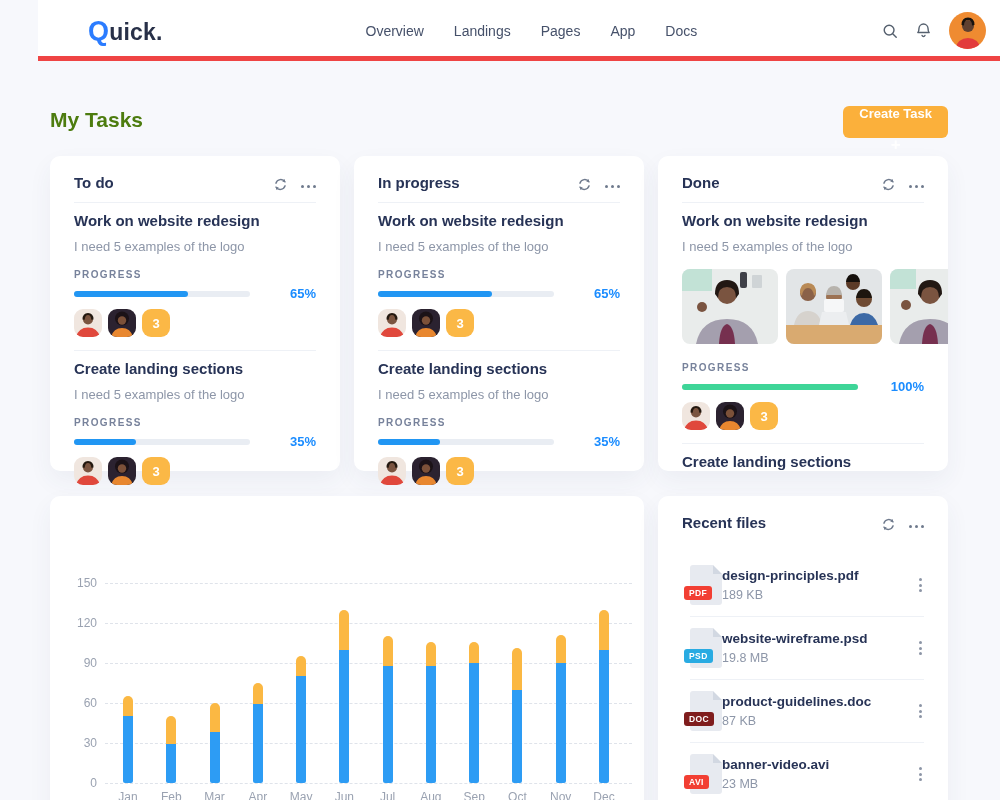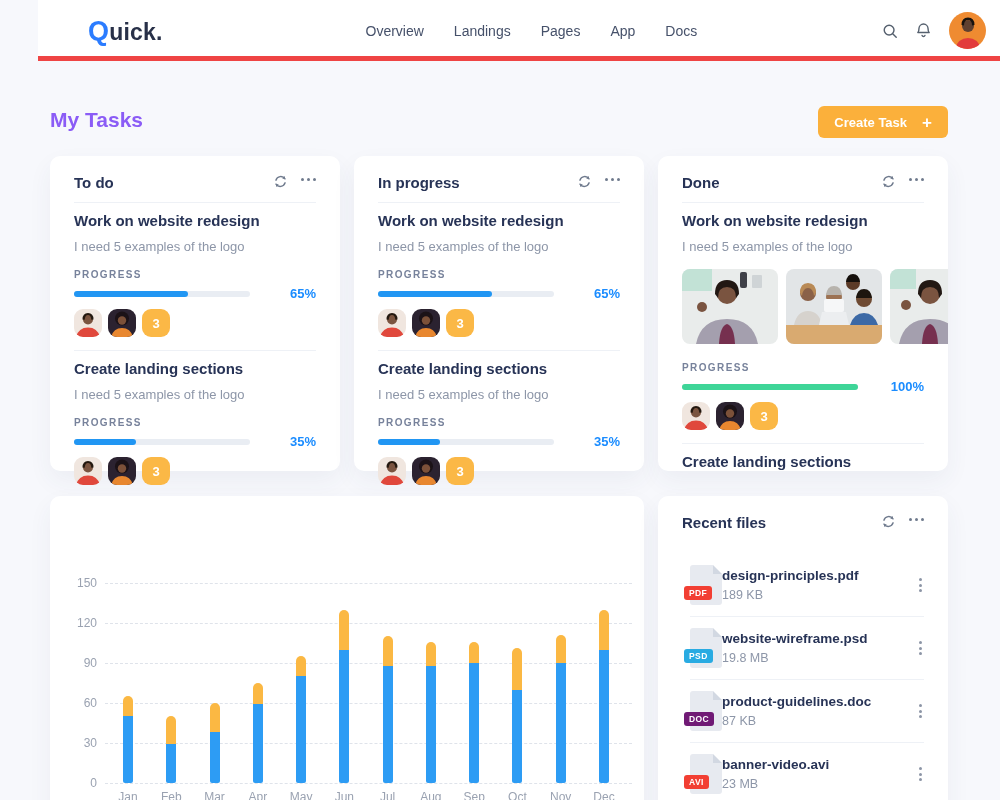--- a/index.html
+++ b/index.html
@@ -14,35 +14,35 @@
         letter-spacing:.2px;cursor:pointer;}
   .logo .q{color:#2b7cff;font-size:27px;}
   nav{position:absolute;left:50%;top:0;height:61px;transform:translateX(-52%);
       display:flex;align-items:center;gap:30px;font-size:14px;color:#46516a;}
   nav a{cursor:pointer;}
   .hdr-right{position:absolute;right:52px;top:0;height:61px;display:flex;align-items:center;gap:17px;}
   .hicon{display:flex;cursor:pointer;}
   .avatar-lg{width:37px;height:37px;border-radius:50%;overflow:hidden;display:block;cursor:pointer;}
 
   
-  .page-title{position:absolute;left:50px;top:108px;margin:0;font-size:21px;font-weight:700;color:#8b5cf6;}
+  .page-title{position:absolute;left:50px;top:108px;margin:0;font-size:21px;font-weight:700;color:#4d7c0f;}
   .create-btn{position:absolute;right:52px;top:106px;height:32px;padding:0 16px;border:none;
               background:#fbb03b;color:#fff;border-radius:6px;font-size:13px;font-weight:700;
-              font-family:"Liberation Sans",sans-serif;display:flex;align-items:center;gap:15px;cursor:pointer;}
+              font-family:"Liberation Sans",sans-serif;display:flex;gap:15px;cursor:pointer;flex-direction:column;}
   .create-btn .plus{font-size:17px;font-weight:700;line-height:1;}
 
   
   .card{position:absolute;background:#fff;border-radius:10px;box-shadow:0 10px 25px rgba(48,62,105,.06);}
   #col0{left:50px;top:156px;width:290px;height:315px;}
   #col1{left:354px;top:156px;width:290px;height:315px;}
   #col2{left:658px;top:156px;width:290px;height:315px;}
   #chart-card{left:50px;top:496px;width:594px;height:330px;}
   #files-card{left:658px;top:496px;width:290px;height:330px;}
 
-  .card-head{display:flex;align-items:flex-start;padding:18px 24px 10px;}
+  .card-head{display:flex;align-items:flex-end;padding:18px 24px 10px;}
   .card-title{flex:1;font-size:15px;font-weight:700;color:#273356;line-height:18px;}
   .sync{margin-right:13px;display:flex;cursor:pointer;}
   .dots-h{display:flex;gap:3px;align-items:center;cursor:pointer;padding:4px 0;}
   .dots-h i{width:3px;height:3px;border-radius:50%;background:#6f7a8d;}
   .head-div{height:1px;background:#eef1f6;margin:0 24px;}
 
   .task{padding:9px 24px 0;}
   .t-title{font-size:15px;font-weight:700;color:#273356;line-height:18px;margin-bottom:9px;}
   .t-desc{font-size:13px;color:#8d96a8;line-height:15px;margin-bottom:15px;}
   .p-label{font-size:10px;font-weight:700;letter-spacing:1.4px;color:#77829b;line-height:12px;margin-bottom:6px;}
@@ -478,21 +478,21 @@
         <span class="dots-v">
             <i></i>
             <i></i>
             <i></i>
           </span>
       </div>
       <div class="file-div"></div>
 
       <div class="file-row">
         <div class="doc-ic">
-            <span class="badge" style="background: #701a75;">DOC</span>
+            <span class="badge" style="background: #7f1d1d;">DOC</span>
           </div>
         <div class="f-meta">
           <div class="f-name">product-guidelines.doc</div>
           <div class="f-size">87 KB</div>
         </div>
         <span class="dots-v">
             <i></i>
             <i></i>
             <i></i>
           </span>

